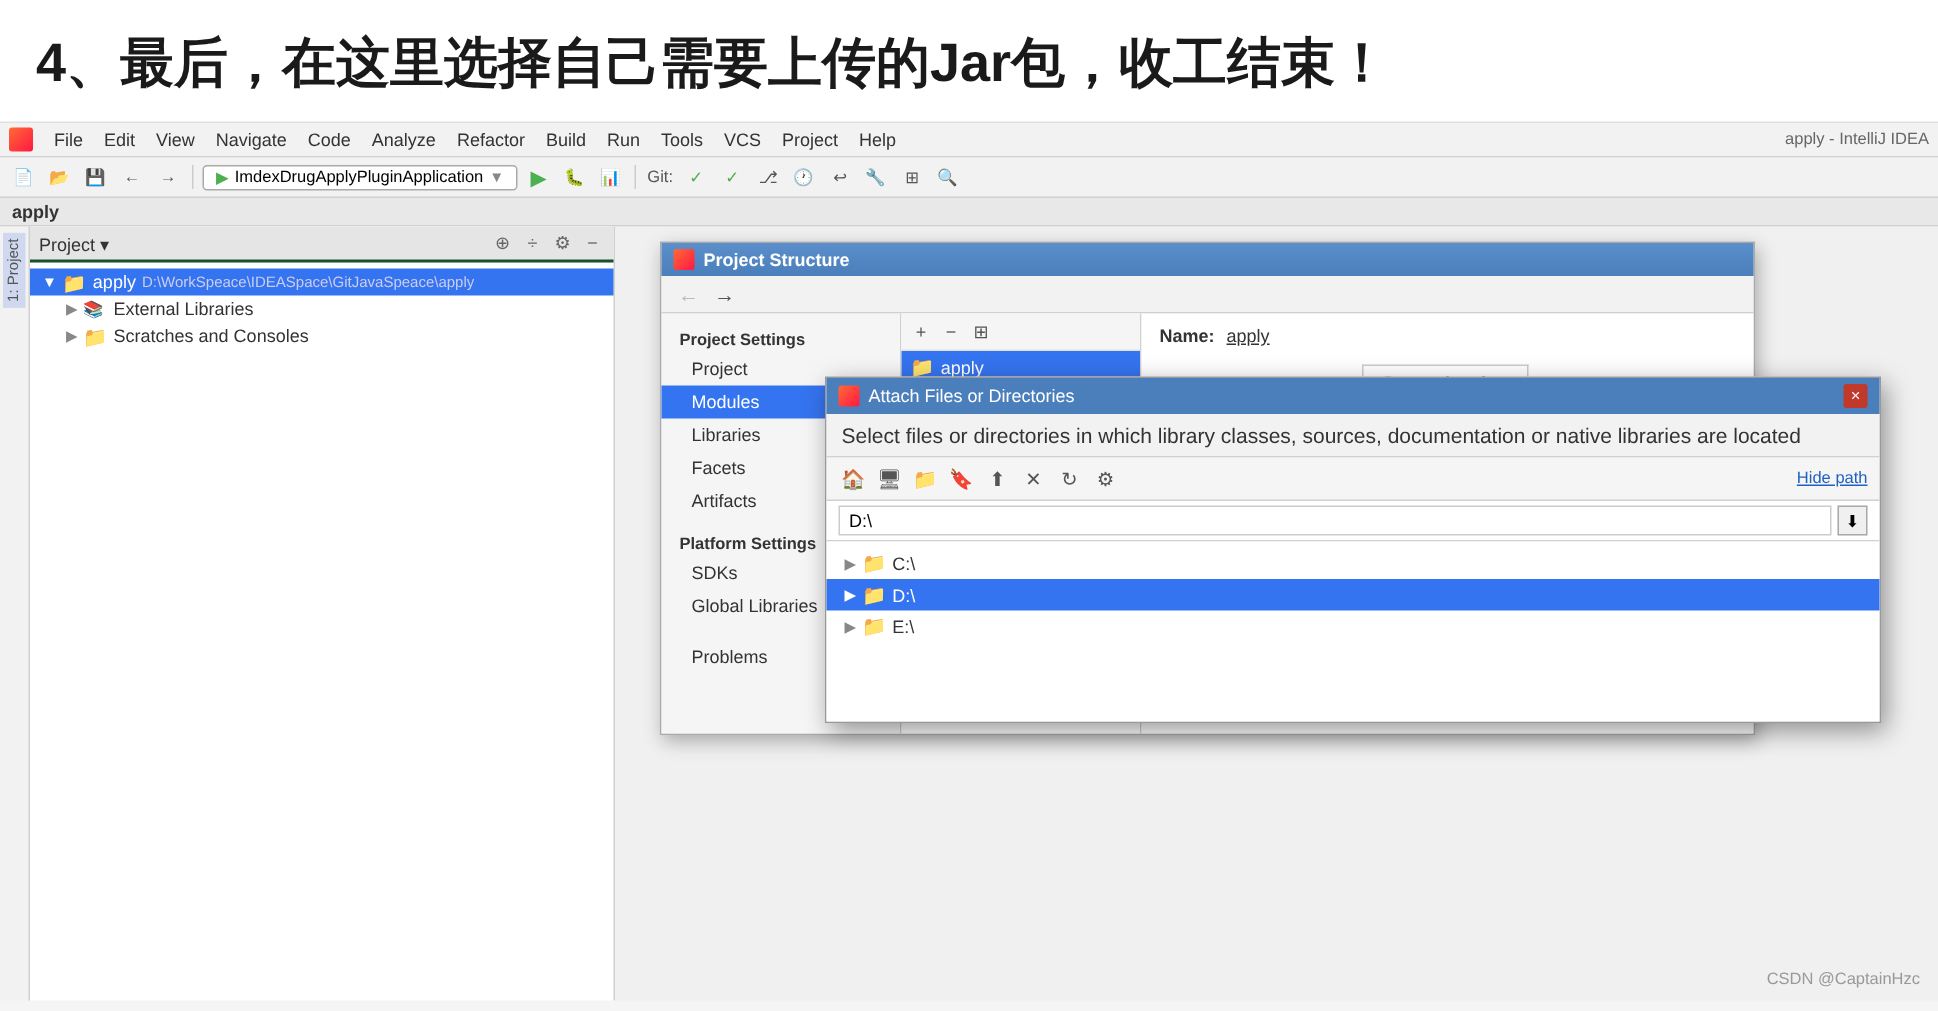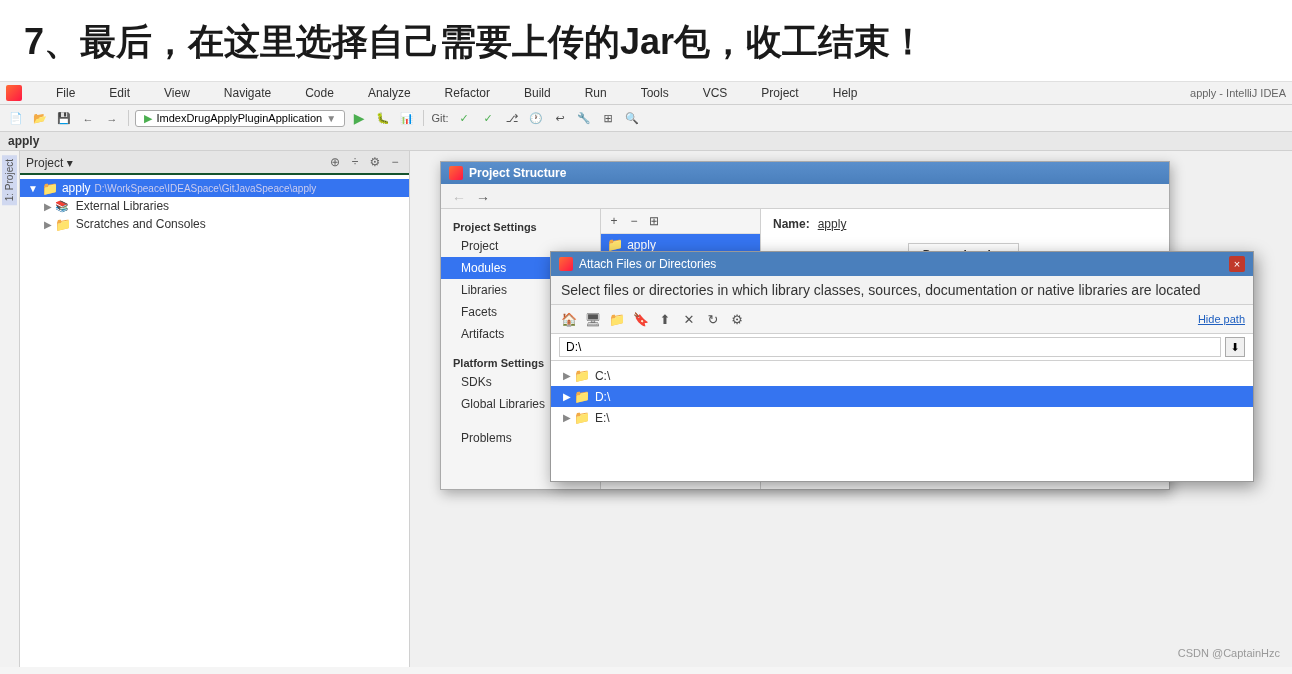--- a/index.html
+++ b/index.html
@@ -38,21 +38,20 @@
       font-size: 12px;
       display: flex;
       align-items: center;
       gap: 2px;
       font-family: 'Segoe UI', Arial, sans-serif;
     }
     .ide-menubar .menu-item {
       padding: 2px 6px;
       cursor: pointer;
       color: #333;
-      margin-left: 20px;
     }
     .ide-menubar .app-title {
       margin-left: auto;
       color: #666;
       font-size: 11px;
     }
     .ide-menubar .intellij-logo {
       width: 16px; height: 16px;
       background: linear-gradient(135deg, #ff6b35, #ff1744);
       border-radius: 2px;
@@ -450,21 +449,21 @@
       bottom: 8px;
       right: 12px;
       font-size: 11px;
       color: #999;
       font-family: Arial, sans-serif;
     }
   </style>
 </head>
 <body>
 
-<div class="top-heading">7、最后，在这里选择自己需要上传的Jar包，收工结束！</div>
+<div class="top-heading">4、最后，在这里选择自己需要上传的Jar包，收工结束！</div>
 
 <div class="ide-area">
 
   <div class="ide-menubar">
     <span class="intellij-logo"></span>
     <span class="menu-item">File</span>
     <span class="menu-item">Edit</span>
     <span class="menu-item">View</span>
     <span class="menu-item">Navigate</span>
     <span class="menu-item">Code</span>

